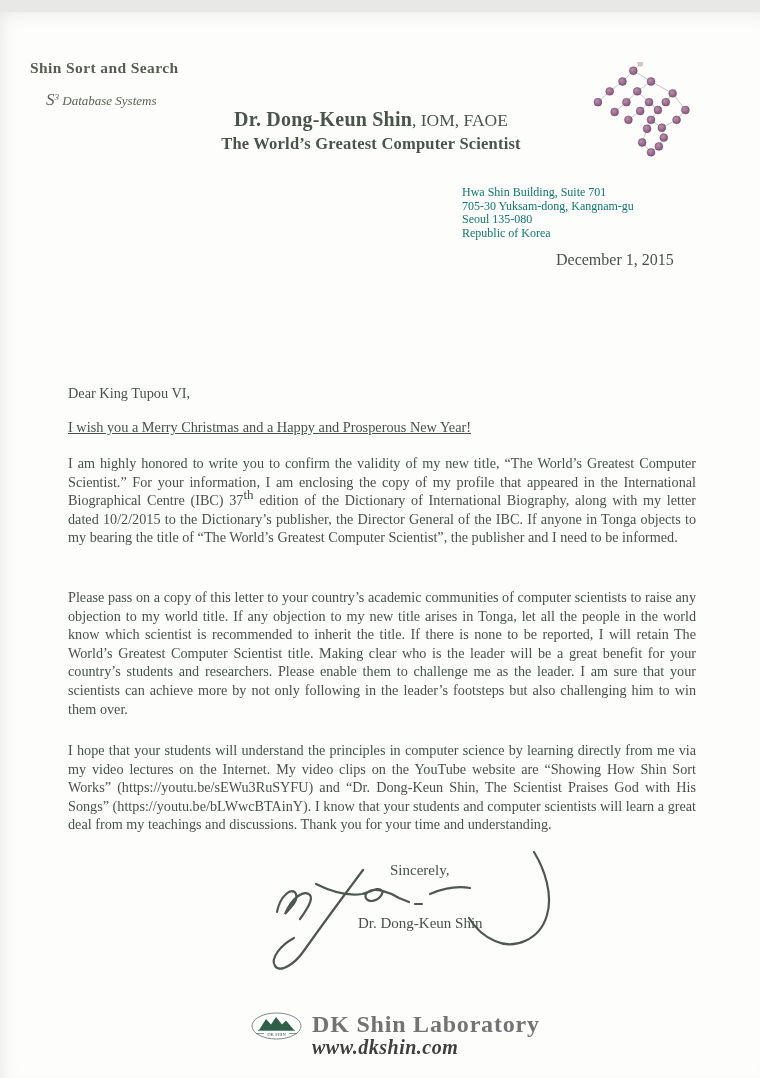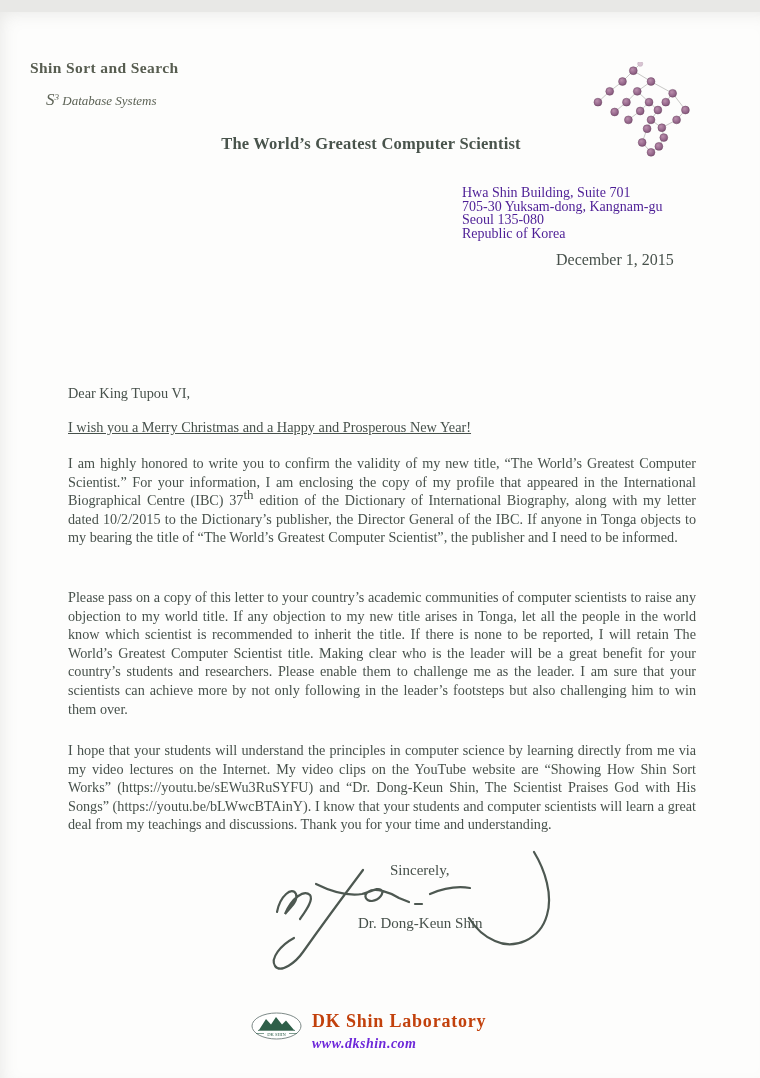--- a/index.html
+++ b/index.html
@@ -18,49 +18,52 @@
   
   .company-name{left:30px;top:47px;font-size:15.5px;font-weight:bold;color:#575d50;letter-spacing:.4px;}
   .company-tagline{left:46px;top:78px;font-size:13px;font-style:italic;color:#5c6255;text-align:center;}
   .company-tagline .tag-s{font-size:17px;font-style:italic;}
   .company-tagline sup{font-size:9px;}
   .title-wrap{left:0;top:96px;width:742px;text-align:center;color:#49544c;}
   .title-name{font-size:20px;font-weight:bold;letter-spacing:.2px;}
   .title-suffix{font-size:17.5px;font-weight:normal;}
   .title-sub{left:0;top:122px;width:742px;text-align:center;font-size:16.5px;font-weight:bold;color:#49544c;letter-spacing:.2px;}
   
-  .sender{left:462px;top:174px;font-size:14px;line-height:13.6px;color:#4c1d95;}
+  .sender{left:462px;top:174px;font-size:12px;line-height:13.6px;color:#0f766e;}
   .date{left:556px;top:239px;font-size:16px;color:#47514b;text-align:right;}
   
   .recipient{left:68px;top:249px;font-size:14.3px;line-height:18.9px;}
   
   .bodyline{left:68px;font-size:14.3px;text-align:center;}
   .para{left:68px;width:628px;font-size:14.2px;line-height:18.6px;text-align:justify;margin:0;}
   .para sup{font-size:13px;line-height:0;}
   
   .closing{left:390px;top:850px;font-size:15px;text-align:right;}
   .signer{left:358px;top:903px;font-size:15px;}
   .sig-svg{left:250px;top:838px;}
   .tree-svg{left:593px;top:50px;}
   
   .lab-logo{left:251px;top:1000px;}
-  .lab-name{left:312px;top:999px;font-size:18px;font-weight:bold;color:#c2410c;letter-spacing:.8px;text-align:right;}
-  .website{left:312px;top:1024px;font-size:14px;font-weight:bold;font-style:italic;color:#6d28d9;letter-spacing:.5px;}
+  .lab-name{left:312px;top:999px;font-size:24px;font-weight:bold;color:#737373;letter-spacing:.8px;text-align:right;}
+  .website{left:312px;top:1024px;font-size:20px;font-weight:bold;font-style:italic;color:#404040;letter-spacing:.5px;}
 </style>
 </head>
 <body>
 
 <div class="page">
 
   <div class="abs company-name">Shin Sort and Search</div>
   <div class="abs company-tagline">
     <span class="tag-s">S</span><sup>3</sup>
     <em>Database Systems</em>
   </div>
 
+  <div class="abs title-wrap">
+    <span class="title-name">Dr. Dong-Keun Shin</span><span class="title-suffix">, IOM, FAOE</span>
+  </div>
   <div class="abs title-sub">The World’s Greatest Computer Scientist</div>
 
   <svg class="abs tree-svg" width="118" height="100" viewBox="0 0 120 100">
     <defs>
       <radialGradient id="nodeg" cx="38%" cy="35%" r="75%">
         <stop offset="0%" stop-color="#bb8fad"></stop>
         <stop offset="60%" stop-color="#97698d"></stop>
         <stop offset="100%" stop-color="#7c4f72"></stop>
       </radialGradient>
     </defs>

